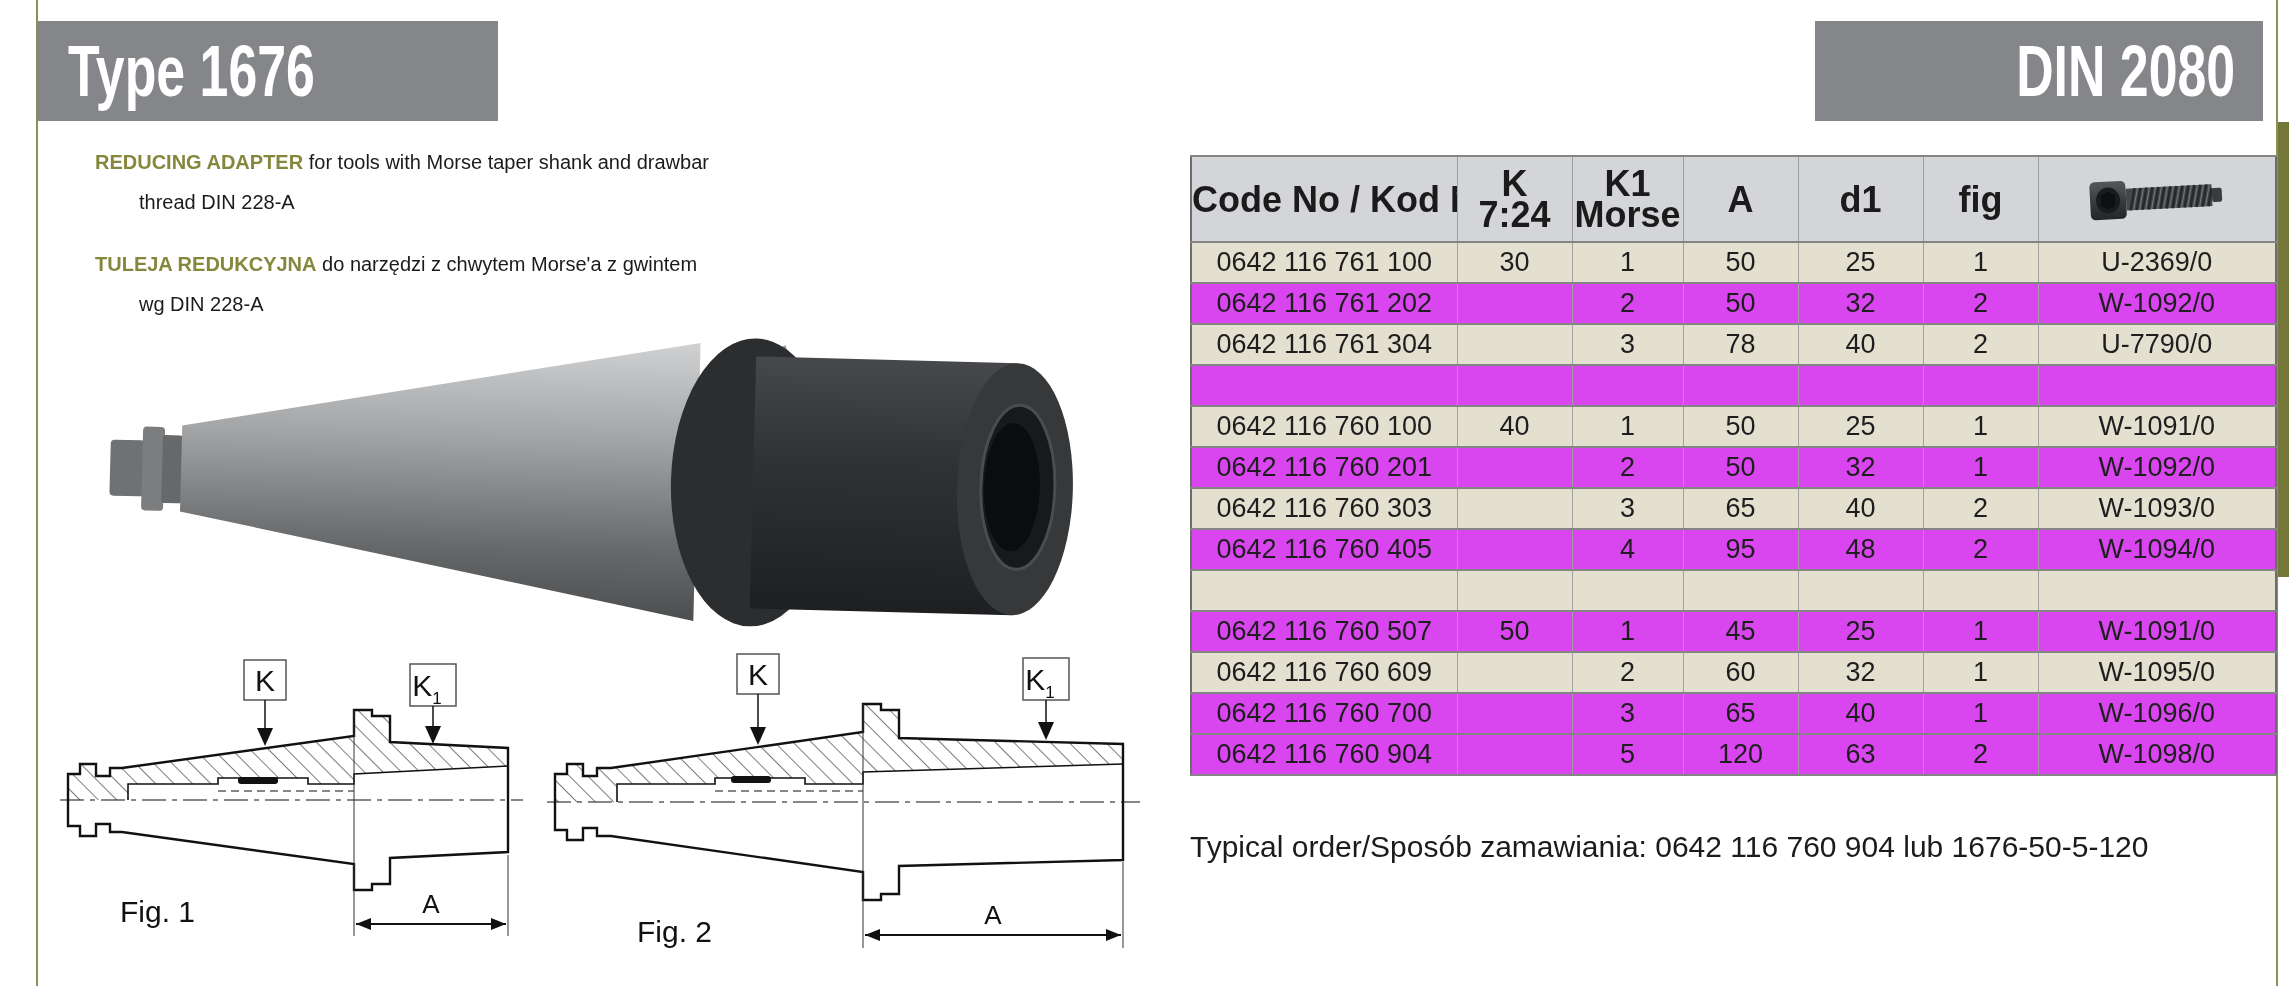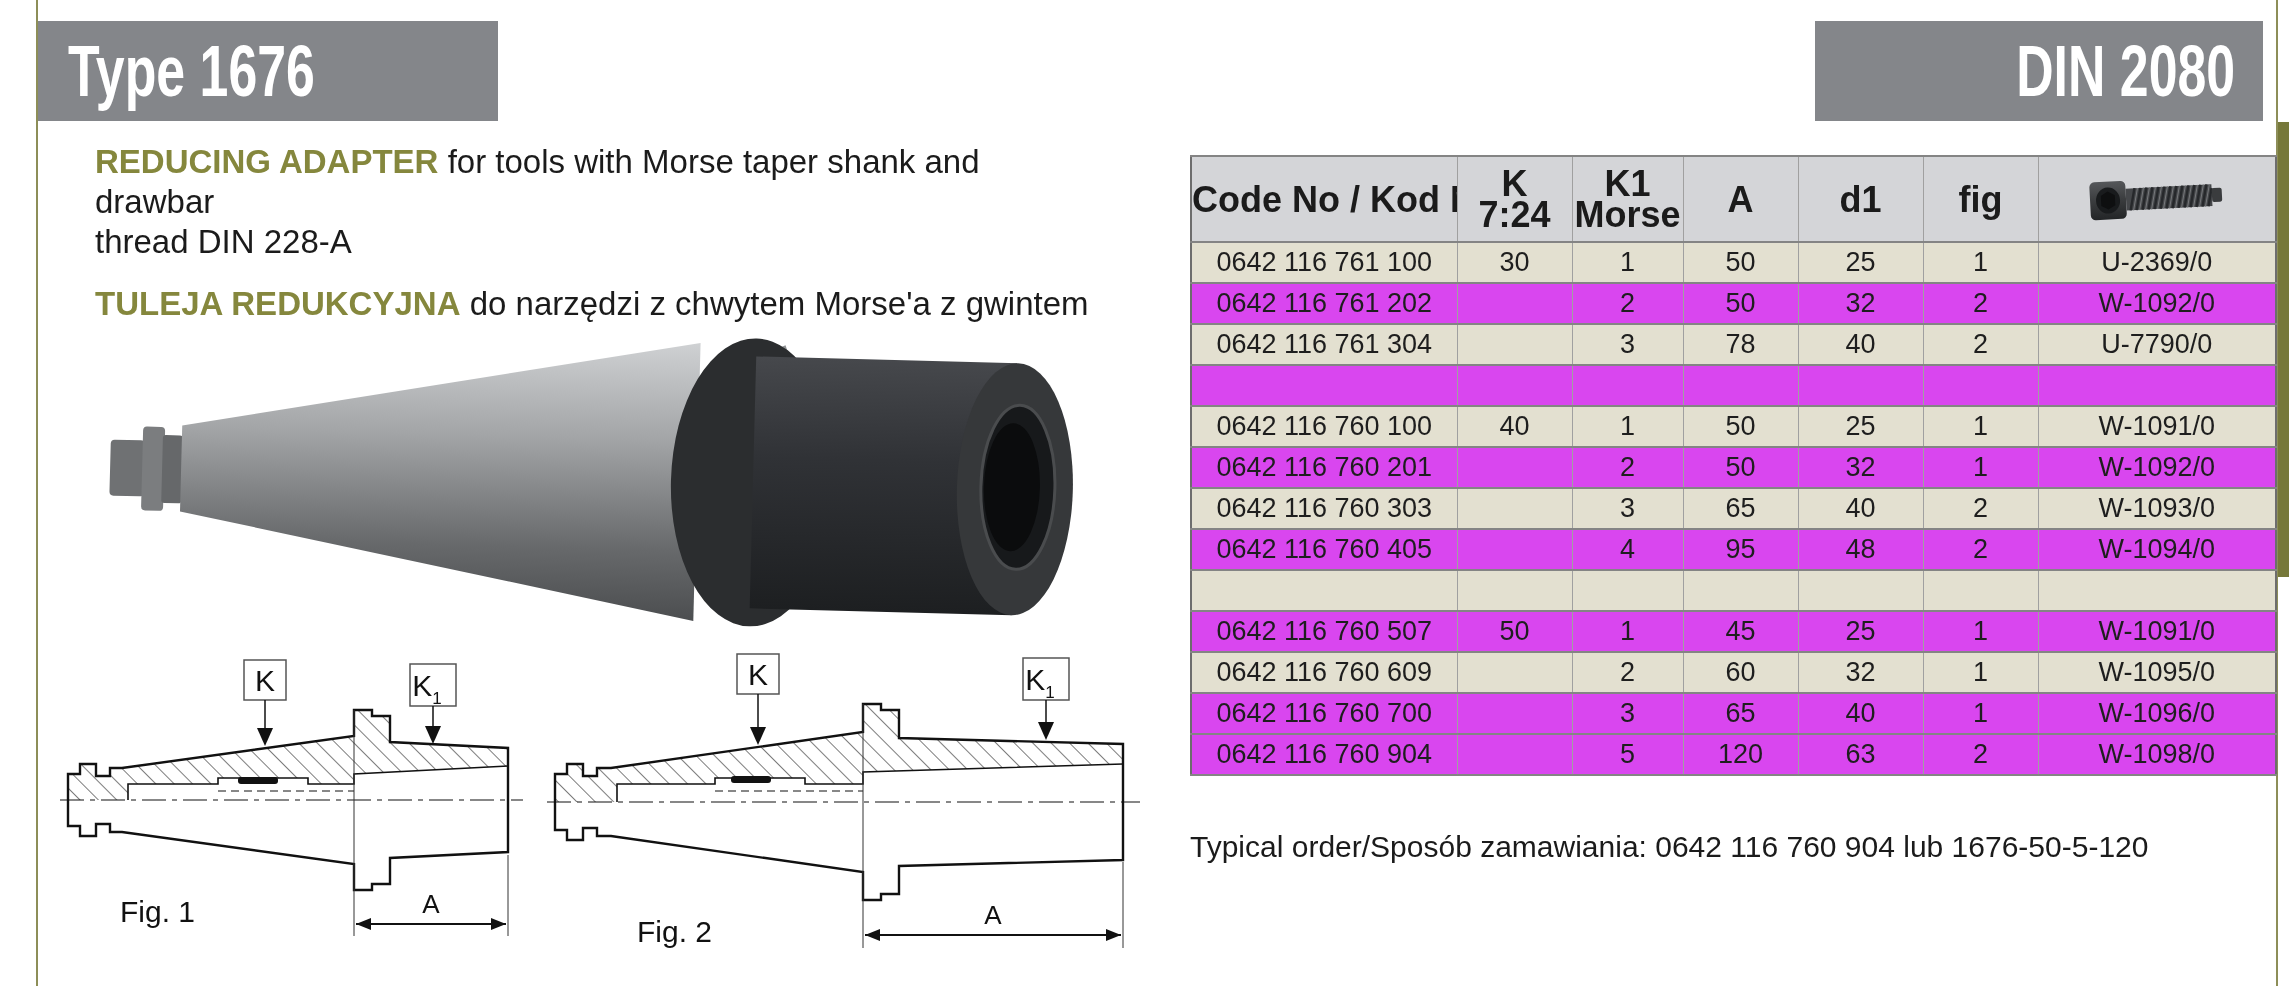--- a/index.html
+++ b/index.html
@@ -10,24 +10,24 @@
   .vline.right{left:2276px;}
   .accent-bar{position:absolute;left:2278px;top:122px;width:11px;height:455px;background:var(--accent-olive,#76783a);}
 
   .title-box{position:absolute;top:15px;height:100px;background:var(--header-gray,#84868a);
              color:#fff;display:flex;align-items:center;margin-top:6px;}
   .title-box.left-box{left:38px;width:460px;padding-left:30px;box-sizing:border-box;}
   .title-box.right-box{left:1815px;width:448px;justify-content:flex-end;padding-right:28px;box-sizing:border-box;}
   .title-text{font-size:72px;font-weight:bold;white-space:nowrap;transform:scaleX(.72);transform-origin:left center;}
   .right-box .title-text{transform-origin:right center;}
 
-  .description{position:absolute;left:95px;top:142px;width:1000px;font-size:33px;line-height:40px;}
+  .description{position:absolute;left:95px;top:142px;width:1000px;font-size:20px;line-height:40px;}
   .description p{margin:0 0 22px 0;}
   .description .lead{color:var(--olive-text,#85873d);font-weight:bold;}
-  .description .l2{display:block;}
+  .description .l2{display:block;margin-left:44px;}
 
   .photo{position:absolute;left:85px;top:306px;width:1020px;height:350px;}
   .fig{position:absolute;}
   .fig1{left:58px;top:650px;width:470px;height:300px;}
   .fig2{left:545px;top:642px;width:600px;height:322px;}
   .fig svg text{font-family:"Liberation Sans",sans-serif;}
 
   table.spec{position:absolute;left:1190px;top:155px;width:1085px;border-collapse:collapse;
              table-layout:fixed;border:2px solid #6d6d6d;}
   .spec th,.spec td{border-left:1px solid #a0a0a0;border-right:1px solid #a0a0a0;
@@ -51,21 +51,21 @@
 
   <div class="title-box left-box">
     <span class="title-text">Type 1676</span>
   </div>
   <div class="title-box right-box">
     <span class="title-text">DIN 2080</span>
   </div>
 
   <div class="description">
     <p><span class="lead">REDUCING ADAPTER</span><span> for tools with Morse taper shank and drawbar</span><span class="l2">thread DIN 228-A</span></p>
-    <p><span class="lead">TULEJA REDUKCYJNA</span><span> do narzędzi z chwytem Morse'a  z gwintem</span></p>
+    <p><span class="lead">TULEJA REDUKCYJNA</span><span> do narzędzi z chwytem Morse'a  z gwintem</span><span class="l2">wg DIN 228-A</span></p>
   </div>
 
   <div class="photo">
     <svg width="1020" height="350" viewBox="0 0 1020 350">
       <defs>
         <linearGradient id="metal" x1="0" y1="0" x2="0" y2="1">
           <stop offset="0" stop-color="#cfd1d3"></stop>
             <stop offset="0.35" stop-color="#a3a5a7"></stop>
           <stop offset="0.75" stop-color="#67696b"></stop>
             <stop offset="1" stop-color="#4c4e50"></stop>

